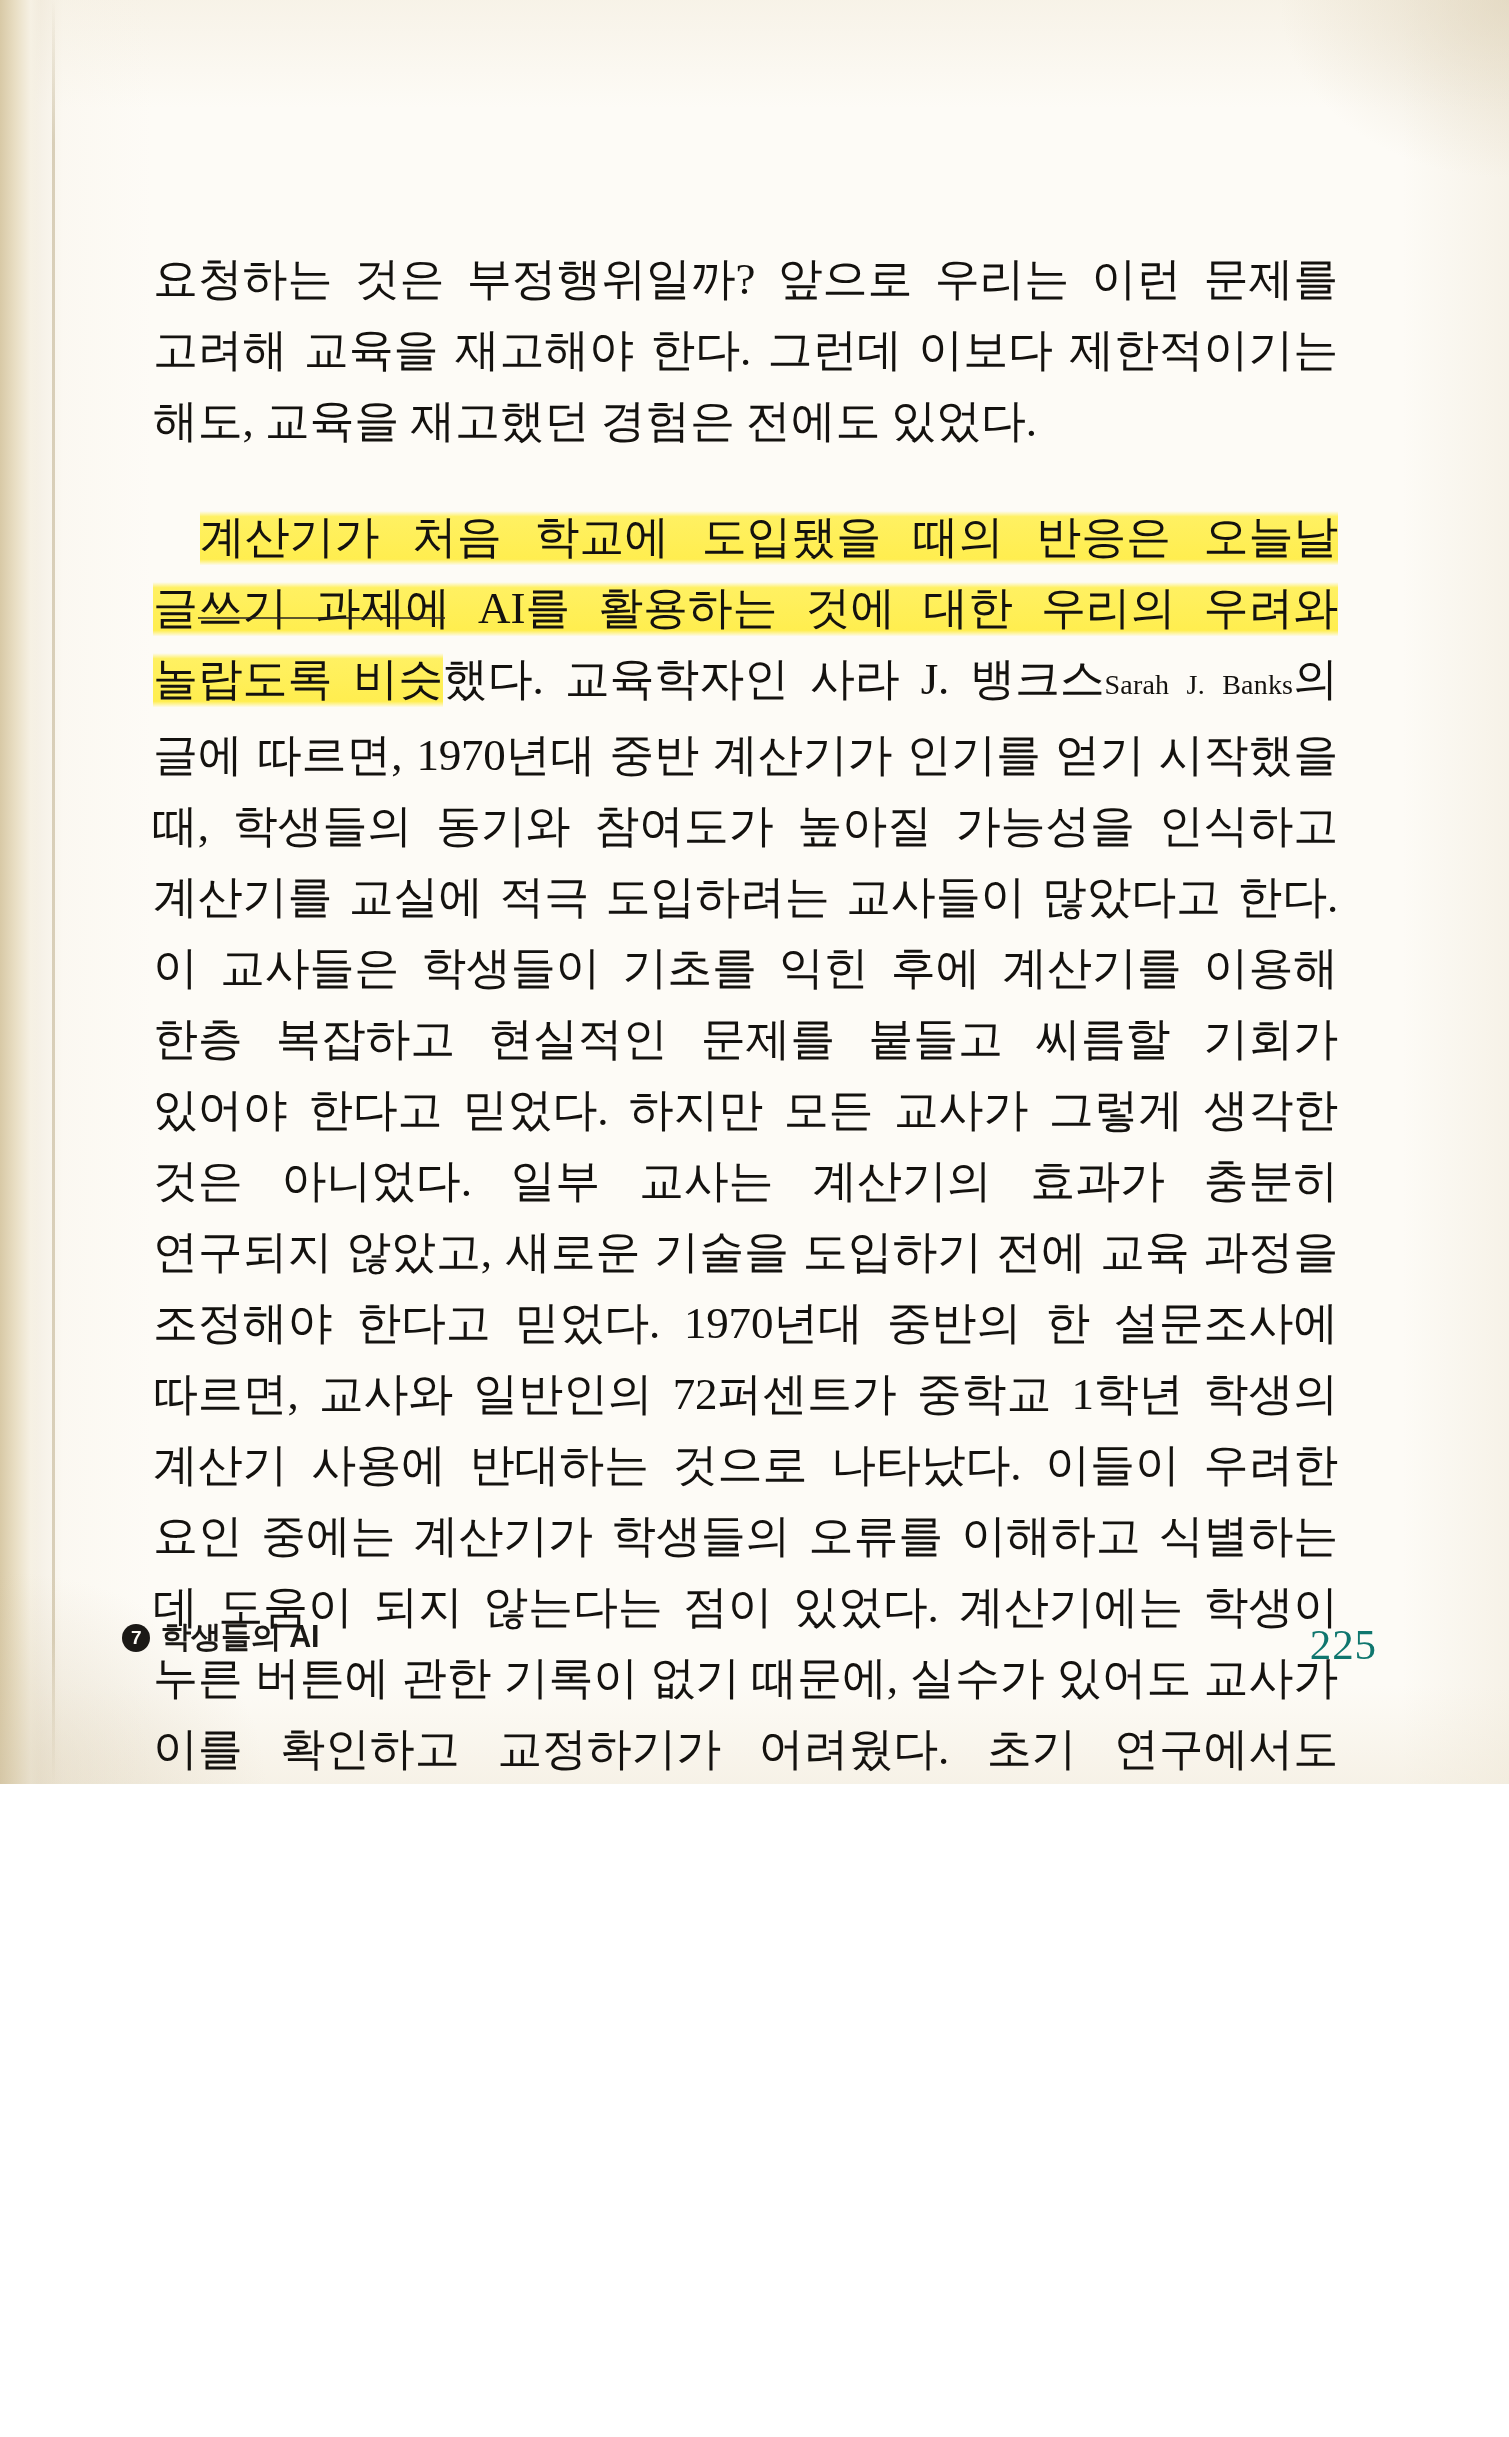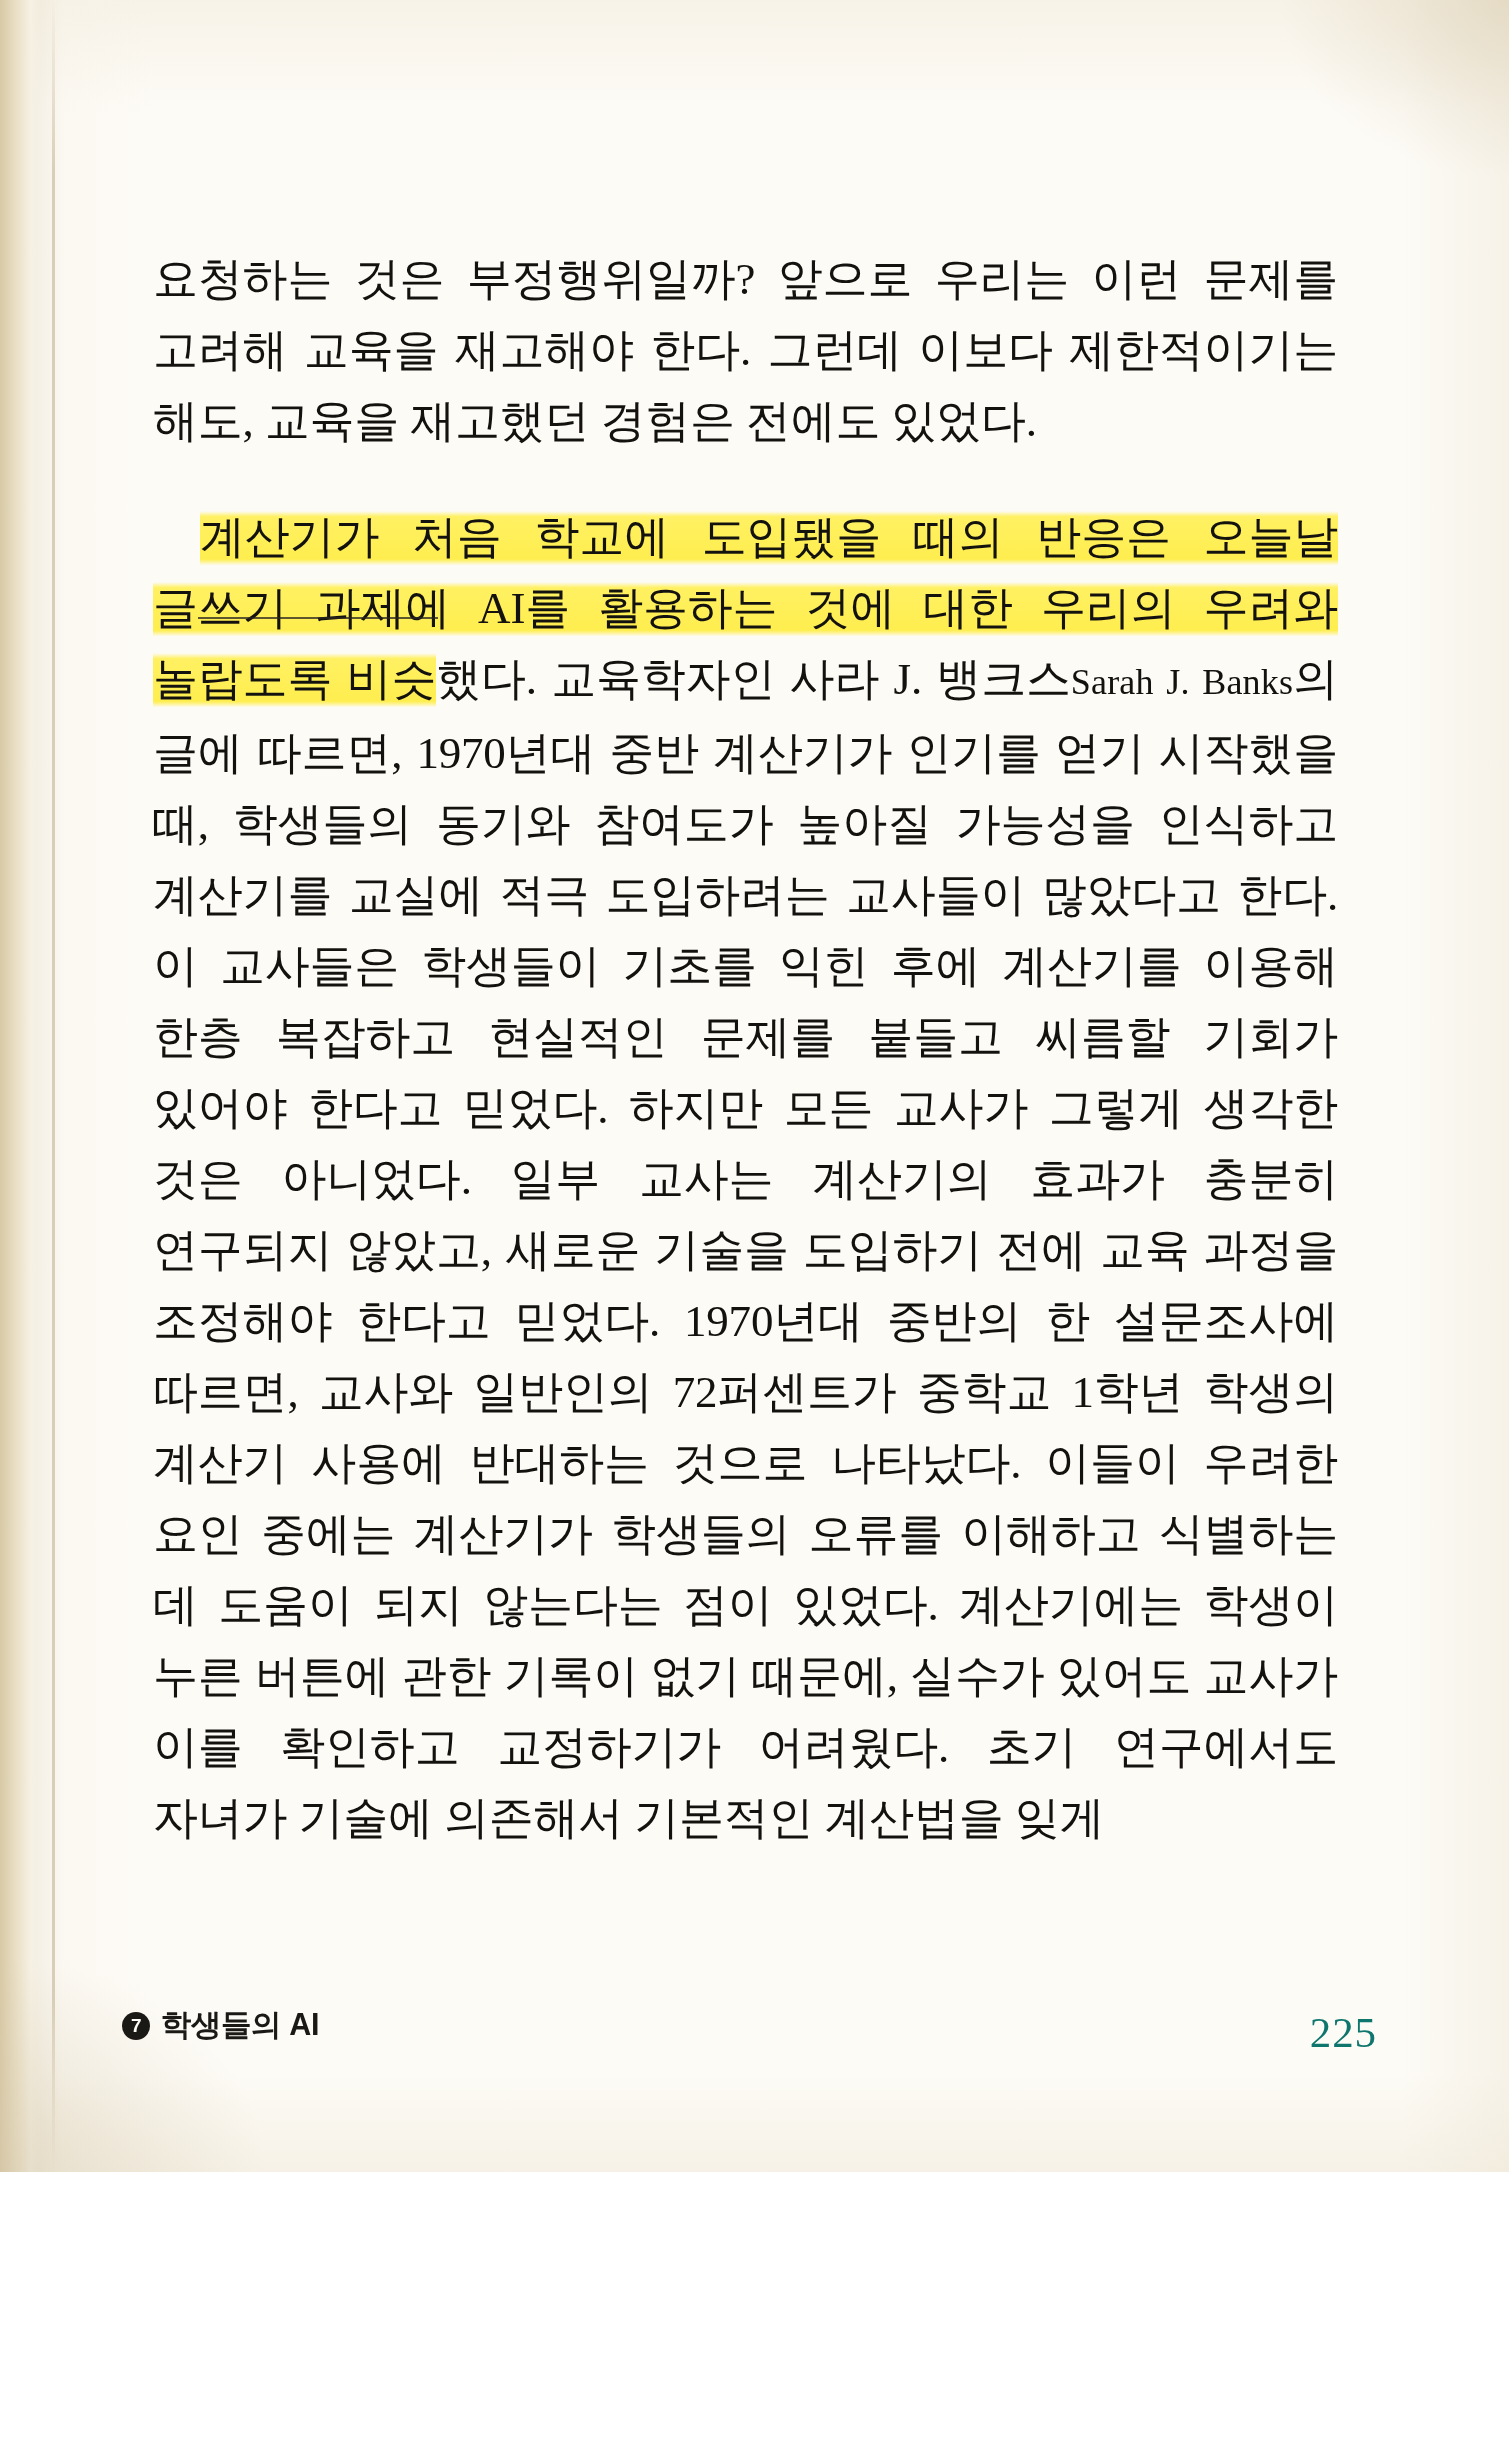--- a/index.html
+++ b/index.html
@@ -6,21 +6,21 @@
     margin: 0;
     padding: 0;
     background: #ffffff;
   }
   body {
     font-family: "Liberation Serif", serif;
   }
   .page {
     position: relative;
     width: 1510px;
-    height: 2172px;
+    height: 1784px;
     background: #fdfbf6;
     overflow: hidden;
   }
   
   .paper-tint {
     position: absolute;
     inset: 0;
     background:
       linear-gradient(90deg, rgba(222,210,186,0.55) 0px, rgba(246,240,228,0.25) 63px, rgba(255,255,255,0) 153px),
       linear-gradient(180deg, rgba(240,232,214,0.45) 0px, rgba(255,255,255,0) 108px),
@@ -73,21 +73,21 @@
   }
   .strike::after {
     content: "";
     position: absolute;
     left: -1.8px; right: -1.8px;
     top: 54%;
     height: 2.7px;
     background: rgba(40,36,30,0.75);
   }
   .romanize {
-    font-size: 36px;
+    font-size: 28px;
     letter-spacing: 0.2px;
   }
   .footer {
     position: absolute;
     left: 0;
     right: 0;
     bottom: 0;
     height: 206px;
   }
   .running-head {

